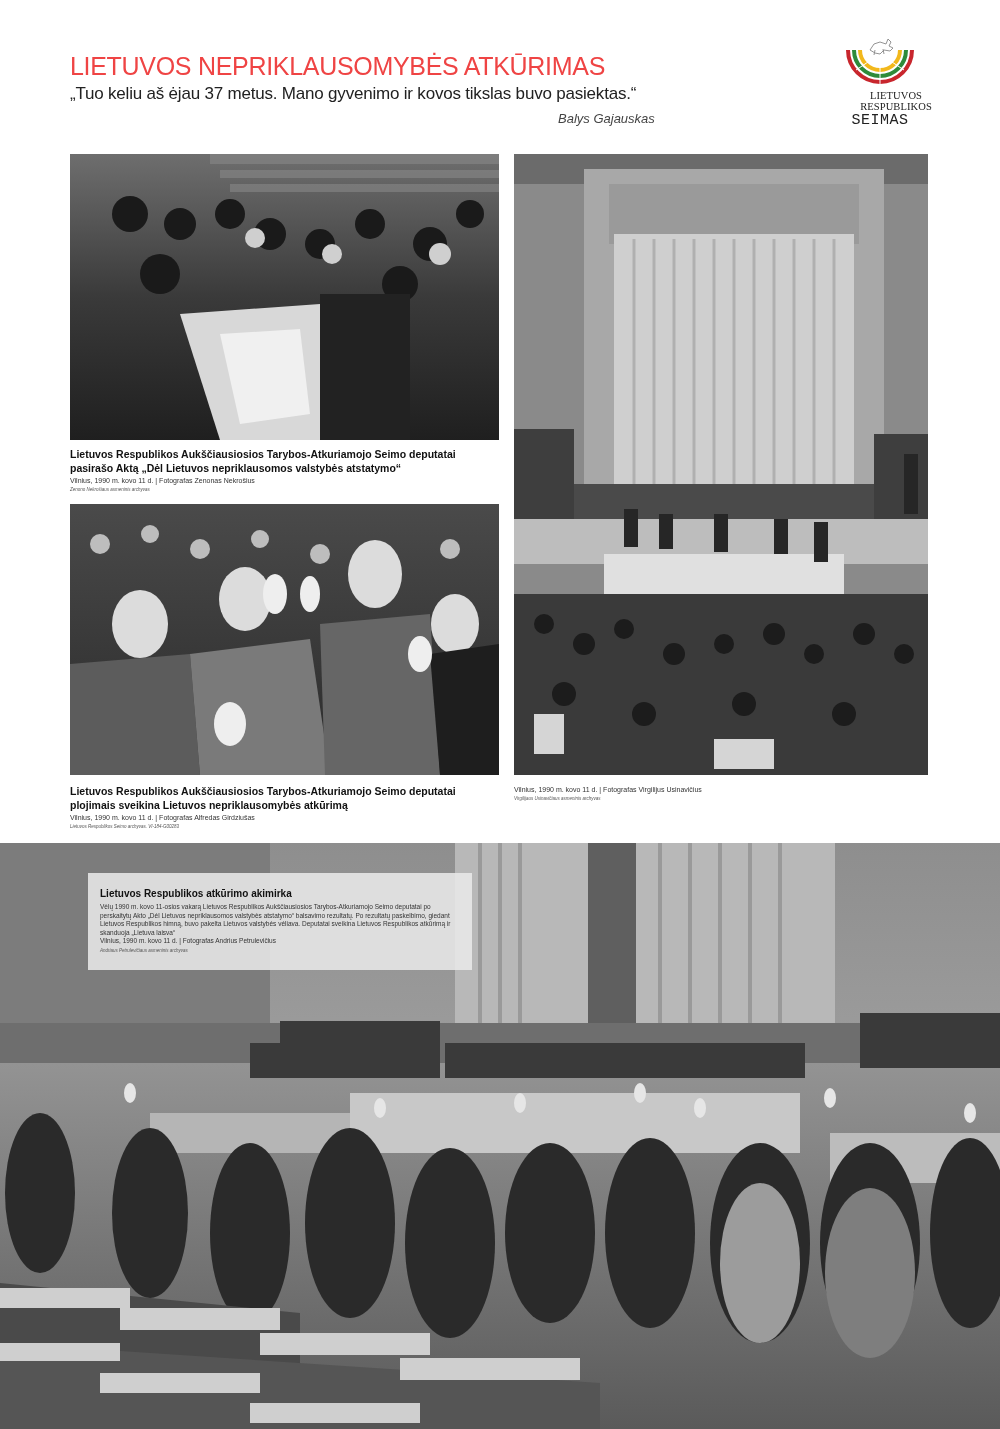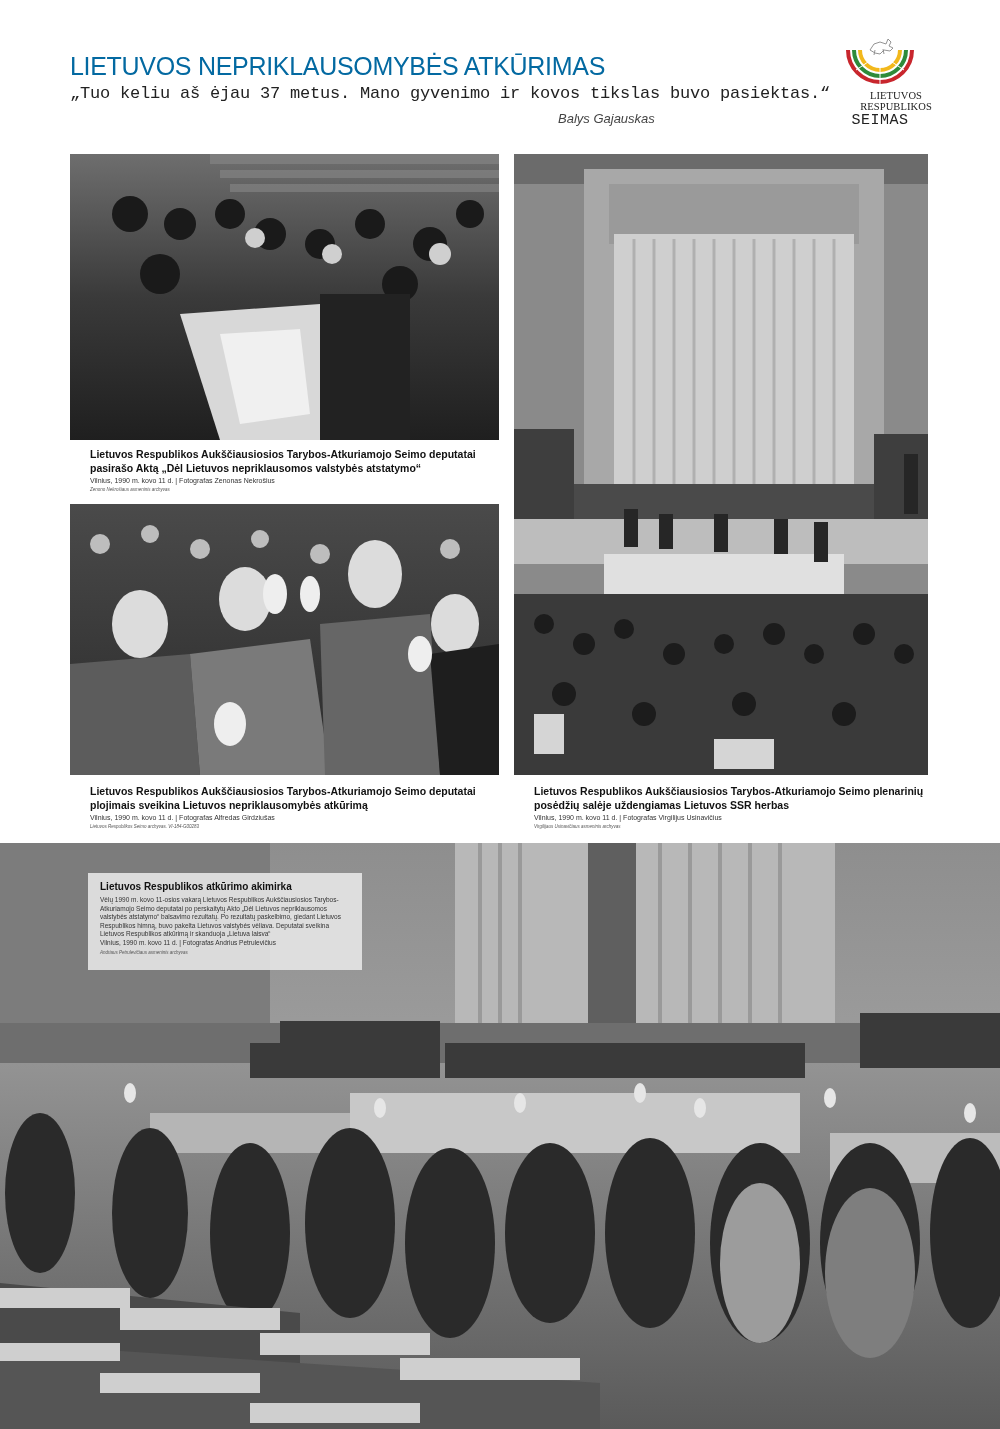--- a/index.html
+++ b/index.html
@@ -1,36 +1,36 @@
 <!DOCTYPE html>
 <html><head>
 <meta charset="utf-8">
 <style>
   * { box-sizing: border-box; margin: 0; padding: 0; }
   html, body { width: 1000px; height: 1429px; background: #ffffff; overflow: hidden; }
   body { position: relative; font-family: "Liberation Sans", "DejaVu Sans", sans-serif; color: #1a1a1a; }
 
-  .title { position: absolute; left: 70px; top: 52px; font-size: 25px; font-weight: normal; letter-spacing: -0.3px; color: #0369a1; }
-  .quote { position: absolute; left: 70px; top: 84px; font-size: 17px; color: #222; letter-spacing: -0.2px; font-family: Liberation Mono, monospace; }
+  .title { position: absolute; left: 70px; top: 52px; font-size: 25px; font-weight: normal; letter-spacing: -0.3px; color: #ef4444; }
+  .quote { position: absolute; left: 70px; top: 84px; font-size: 17px; color: #222; letter-spacing: -0.2px; }
   .quote-author { position: absolute; left: 558px; top: 111px; font-size: 13px; font-style: italic; color: #444; }
 
   .logo { position: absolute; left: 812px; top: 36px; width: 136px; height: 90px; text-align: center; }
   .logo svg { display: block; margin: 0 auto; }
   .logo-line1 { font-family: "Liberation Serif", "DejaVu Serif", serif; font-size: 10.5px; letter-spacing: 0.1px; color: #222; margin-top: 2px; margin-left: 32px; }
   .logo-line2 { font-family: Liberation Mono, monospace; font-size: 15px; letter-spacing: 0.5px; color: #222; }
 
   .photo { position: absolute; overflow: hidden; background: #777; }
   .photo svg { width: 100%; height: 100%; display: block; }
 
-  .caption { position: absolute; margin-left: 20px; }
+  .caption { position: absolute; }
   .cap-title { font-size: 10.5px; font-weight: bold; line-height: 14px; color: #111; }
   .cap-meta { font-size: 7px; color: #333; margin-top: 2px; }
   .cap-credit { font-size: 4.5px; font-style: italic; color: #555; margin-top: 3px; }
 
-  .overlay { position: absolute; left: 88px; top: 873px; width: 274px; height: 97px; background: rgba(232,232,232,0.88); padding: 8px 12px; }
+  .overlay { position: absolute; left: 88px; top: 873px; width: 384px; height: 97px; background: rgba(232,232,232,0.88); padding: 15px 12px; }
   .ov-title { font-size: 10px; font-weight: bold; color: #111; margin-bottom: 4px; }
   .ov-text { font-size: 6.5px; line-height: 8.6px; color: #333; }
   .ov-meta { font-size: 6.5px; line-height: 8.6px; color: #333; }
   .ov-credit { font-size: 4.5px; font-style: italic; color: #555; margin-top: 2px; }
 </style>
 </head>
 <body>
 
 <h1 class="title">LIETUVOS NEPRIKLAUSOMYBĖS ATKŪRIMAS</h1>
 <div class="quote">„Tuo keliu aš ėjau 37 metus. Mano gyvenimo ir kovos tikslas buvo pasiektas.“</div>
@@ -192,21 +192,20 @@
       <rect x="300" y="368" width="14" height="40"></rect>
         <rect x="390" y="300" width="14" height="60"></rect>
     </g>
     <g fill="#d5d5d5">
       <rect x="20" y="560" width="30" height="40"></rect>
         <rect x="200" y="585" width="60" height="30"></rect>
     </g>
   </svg>
 </div>
 <div class="caption" style="left:514px; top:784px; width:420px;">
-  <div class="cap-title">Lietuvos Respublikos Aukščiausiosios Tarybos-Atkuriamojo Seimo plenarinių posėdžių salėje uždengiamas Lietuvos SSR herbas</div>
   <div class="cap-meta">Vilnius, 1990 m. kovo 11 d. | Fotografas Virgilijus Usinavičius</div>
   <div class="cap-credit">Virgilijaus Usinavičiaus asmeninis archyvas</div>
 </div>
 
 <div class="photo" style="left:0; top:843px; width:1000px; height:586px;">
   <svg viewBox="0 0 1000 586" preserveAspectRatio="none">
     <defs>
       <linearGradient id="g4" x1="0" y1="0" x2="0" y2="1">
         <stop offset="0" stop-color="#8e8e8e"></stop>
           <stop offset="0.3" stop-color="#9a9a9a"></stop>

